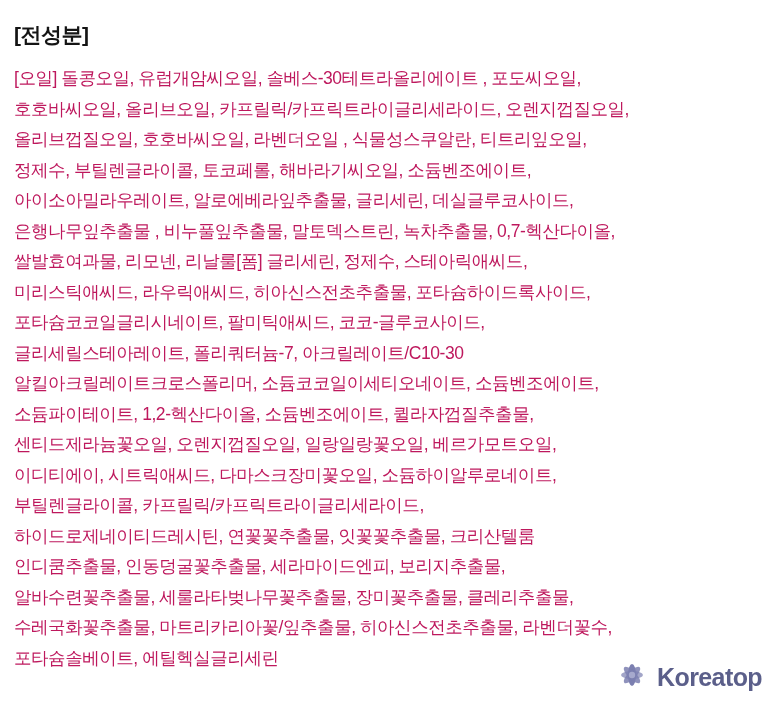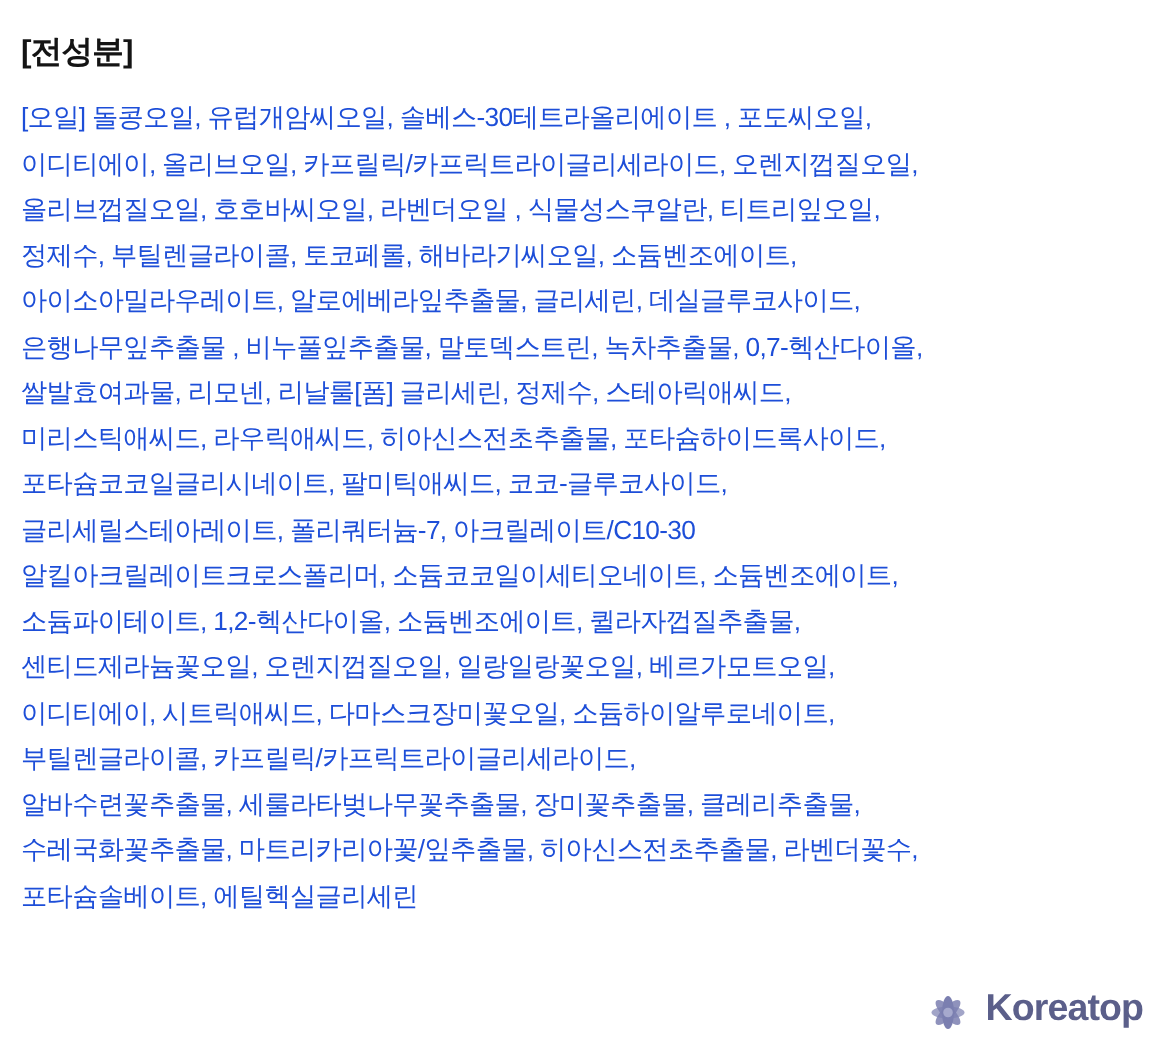--- a/index.html
+++ b/index.html
@@ -27,32 +27,32 @@
     font-weight: bold;
     letter-spacing: -0.5px;
     color: #141414;
     margin: 0 0 14px 0;
     line-height: 1.2;
   }
   .ingredients {
     font-size: 17.5px;
     line-height: 30.5px;
     letter-spacing: -0.45px;
-    color: #1d4ed8;
+    color: #be185d;
     margin-top: 16px;
   }
   .ing-line {
     white-space: nowrap;
   }
   .brand {
     position: absolute;
     right: 18px;
     bottom: 14px;
     display: flex;
-    align-items: flex-start;
+    align-items: flex-end;
     gap: 8px;
   }
   .brand-mark {
     width: 34px;
     height: 34px;
     position: relative;
     display: inline-block;
   }
   .brand-name {
     font-size: 25px;
@@ -63,34 +63,36 @@
 </style>
 </head>
 <body>
 
 <div class="page">
 
   <h1 class="doc-title">[전성분]</h1>
 
   <div class="ingredients">
     <div class="ing-line">[오일] 돌콩오일, 유럽개암씨오일, 솔베스-30테트라올리에이트 , 포도씨오일,</div>
-    <div class="ing-line">이디티에이, 올리브오일, 카프릴릭/카프릭트라이글리세라이드, 오렌지껍질오일,</div>
+    <div class="ing-line">호호바씨오일, 올리브오일, 카프릴릭/카프릭트라이글리세라이드, 오렌지껍질오일,</div>
     <div class="ing-line">올리브껍질오일, 호호바씨오일, 라벤더오일 , 식물성스쿠알란, 티트리잎오일,</div>
     <div class="ing-line">정제수, 부틸렌글라이콜, 토코페롤, 해바라기씨오일, 소듐벤조에이트,</div>
     <div class="ing-line">아이소아밀라우레이트, 알로에베라잎추출물, 글리세린, 데실글루코사이드,</div>
     <div class="ing-line">은행나무잎추출물 , 비누풀잎추출물, 말토덱스트린, 녹차추출물, 0,7-헥산다이올,</div>
     <div class="ing-line">쌀발효여과물, 리모넨, 리날룰[폼] 글리세린, 정제수, 스테아릭애씨드,</div>
     <div class="ing-line">미리스틱애씨드, 라우릭애씨드, 히아신스전초추출물, 포타슘하이드록사이드,</div>
     <div class="ing-line">포타슘코코일글리시네이트, 팔미틱애씨드, 코코-글루코사이드,</div>
     <div class="ing-line">글리세릴스테아레이트, 폴리쿼터늄-7, 아크릴레이트/C10-30</div>
     <div class="ing-line">알킬아크릴레이트크로스폴리머, 소듐코코일이세티오네이트, 소듐벤조에이트,</div>
     <div class="ing-line">소듐파이테이트, 1,2-헥산다이올, 소듐벤조에이트, 퀼라자껍질추출물,</div>
     <div class="ing-line">센티드제라늄꽃오일, 오렌지껍질오일, 일랑일랑꽃오일, 베르가모트오일,</div>
     <div class="ing-line">이디티에이, 시트릭애씨드, 다마스크장미꽃오일, 소듐하이알루로네이트,</div>
     <div class="ing-line">부틸렌글라이콜, 카프릴릭/카프릭트라이글리세라이드,</div>
+    <div class="ing-line">하이드로제네이티드레시틴, 연꽃꽃추출물, 잇꽃꽃추출물, 크리산텔룸</div>
+    <div class="ing-line">인디쿰추출물, 인동덩굴꽃추출물, 세라마이드엔피, 보리지추출물,</div>
     <div class="ing-line">알바수련꽃추출물, 세룰라타벚나무꽃추출물, 장미꽃추출물, 클레리추출물,</div>
     <div class="ing-line">수레국화꽃추출물, 마트리카리아꽃/잎추출물, 히아신스전초추출물, 라벤더꽃수,</div>
     <div class="ing-line">포타슘솔베이트, 에틸헥실글리세린</div>
   </div>
 
   <div class="brand">
     <span class="brand-mark">
       <svg width="34" height="34" viewBox="0 0 34 34" aria-hidden="true">
         <g fill="#7b7fb0">
           <ellipse cx="17" cy="17" rx="4" ry="11"></ellipse>

